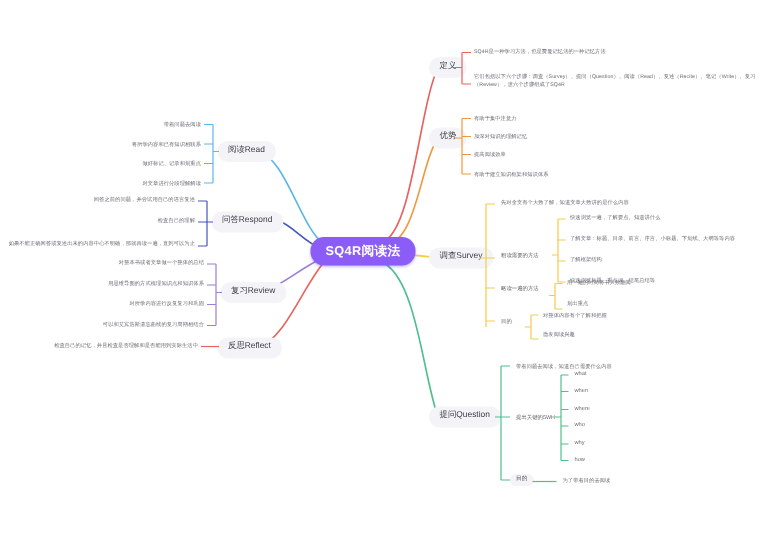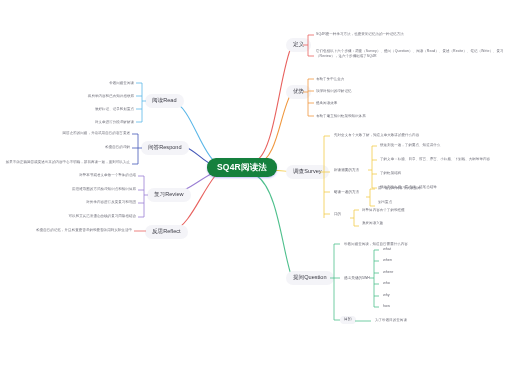--- a/index.html
+++ b/index.html
@@ -7,21 +7,21 @@
     font-family:"Liberation Sans","DejaVu Sans",sans-serif;
     width:514px;height:368px;overflow:hidden;position:relative;
     -webkit-font-smoothing:antialiased;
   }
   #stage{position:relative;width:514px;height:368px;}
   svg#edges{position:absolute;left:0;top:0;width:514px;height:368px;overflow:visible;}
 
   .node{position:absolute;white-space:nowrap;}
 
   .root{
-    background:#15803d;color:#ffffff;border-radius:9px;
+    background:#8b5cf6;color:#ffffff;border-radius:9px;
     font-size:8.5px;font-weight:bold;letter-spacing:.2px;
     padding:5px 10px;line-height:1;
     box-shadow:0 1px 2px rgba(79,70,229,.35);
   }
   .cat{
     background:#f4f4f8;color:#3a3a44;border-radius:7px;
     font-size:5.6px;padding:4px 7px;line-height:1;
   }
   .leaf{
     color:#6b6b76;font-size:3.5px;line-height:1.45;

